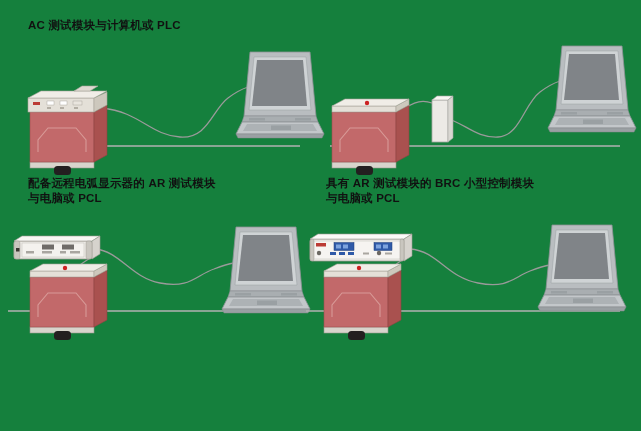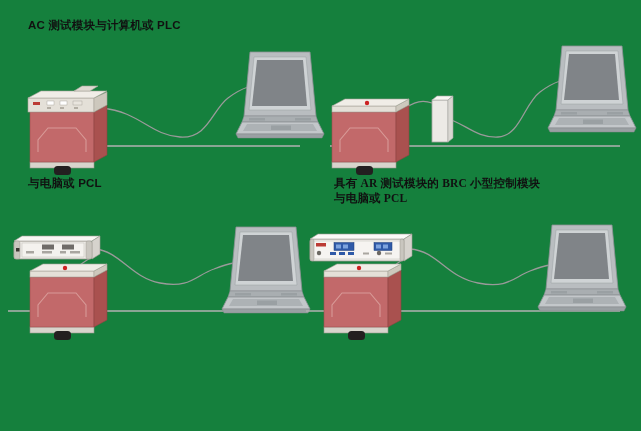--- a/index.html
+++ b/index.html
@@ -137,20 +137,21 @@
         <polygon points="239,78 305,78 309,85 235,85" fill="#adb2b5"></polygon>
         <rect x="263" y="79.5" width="20" height="4.5" fill="#9aa0a3"></rect>
         <polygon points="228,88 316,88 314,92 230,92" fill="#9aa0a3" stroke="#85898c" stroke-width="0.5"></polygon>
         <rect x="241" y="72" width="16" height="2.5" fill="#9aa0a3"></rect>
         <rect x="287" y="72" width="16" height="2.5" fill="#9aa0a3"></rect>
       </g>
     </svg>
   </div>
 
   <div class="caption" style="left:28px; top:176px;">
+    <span class="ln">配备远程电弧显示器的 AR 测试模块</span>
     <span class="ln">与电脑或 PCL</span>
   </div>
 
   <div class="panel" style="left:0px; top:215px; width:320px; height:140px;">
     <svg width="320" height="140" viewBox="0 0 320 140">
 
       <line x1="8" y1="96" x2="300" y2="96" stroke="#b2b2b2" stroke-width="1.4"></line>
 
       <path d="M 68,58 C 80,50 88,44 95,40" fill="none" stroke="#9a9a9a" stroke-width="1.3"></path>
 
@@ -197,21 +198,21 @@
         <polygon points="228,82 304,82 310,94 222,94" fill="#c3c7ca" stroke="#8d9295" stroke-width="0.8"></polygon>
         <polygon points="233,84 299,84 303,91 229,91" fill="#adb2b5"></polygon>
         <rect x="257" y="85.5" width="20" height="4.5" fill="#9aa0a3"></rect>
         <polygon points="222,94 310,94 308,98 224,98" fill="#9aa0a3" stroke="#85898c" stroke-width="0.5"></polygon>
         <rect x="235" y="78" width="16" height="2.5" fill="#9aa0a3"></rect>
         <rect x="281" y="78" width="16" height="2.5" fill="#9aa0a3"></rect>
       </g>
     </svg>
   </div>
 
-  <div class="caption" style="left:334px; top:176px;font-family:Liberation Serif, serif;">
+  <div class="caption" style="left:326px; top:176px;">
     <span class="ln">具有 AR 测试模块的 BRC 小型控制模块</span>
     <span class="ln">与电脑或 PCL</span>
   </div>
 
   <div class="panel" style="left:300px; top:215px; width:341px; height:140px;">
     <svg width="341" height="140" viewBox="0 0 341 140">
 
       <line x1="6" y1="96" x2="320" y2="96" stroke="#b2b2b2" stroke-width="1.4"></line>
 
       <path d="M 84,58 C 96,50 102,44 110,40" fill="none" stroke="#9a9a9a" stroke-width="1.3"></path>

